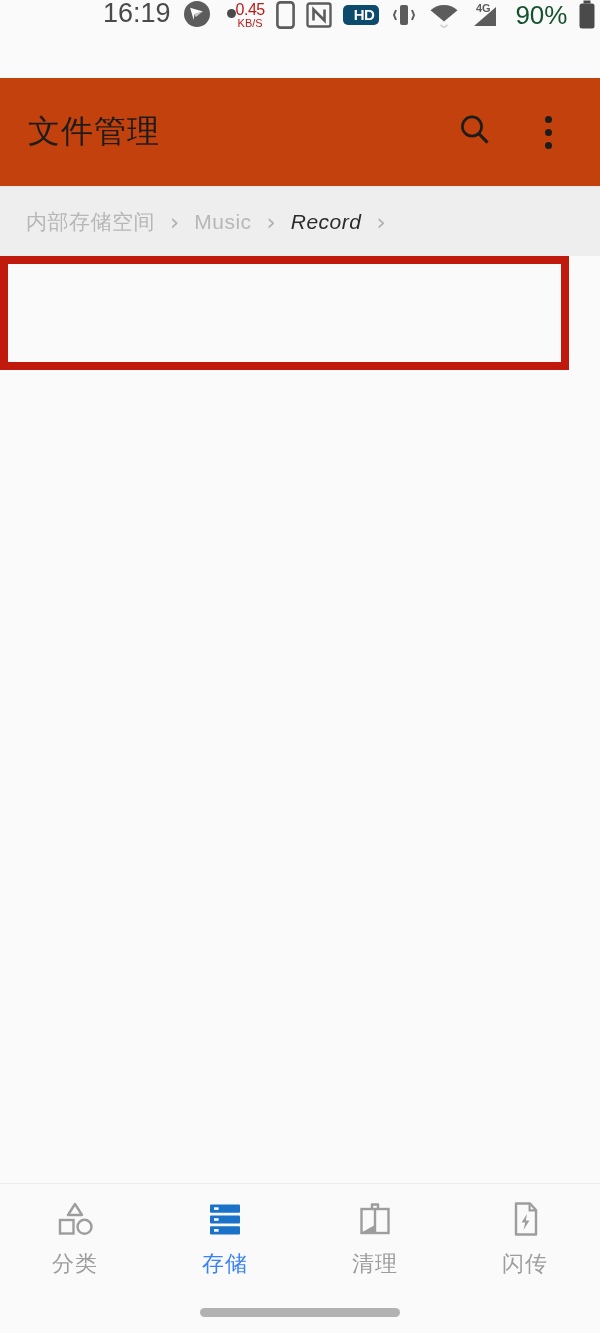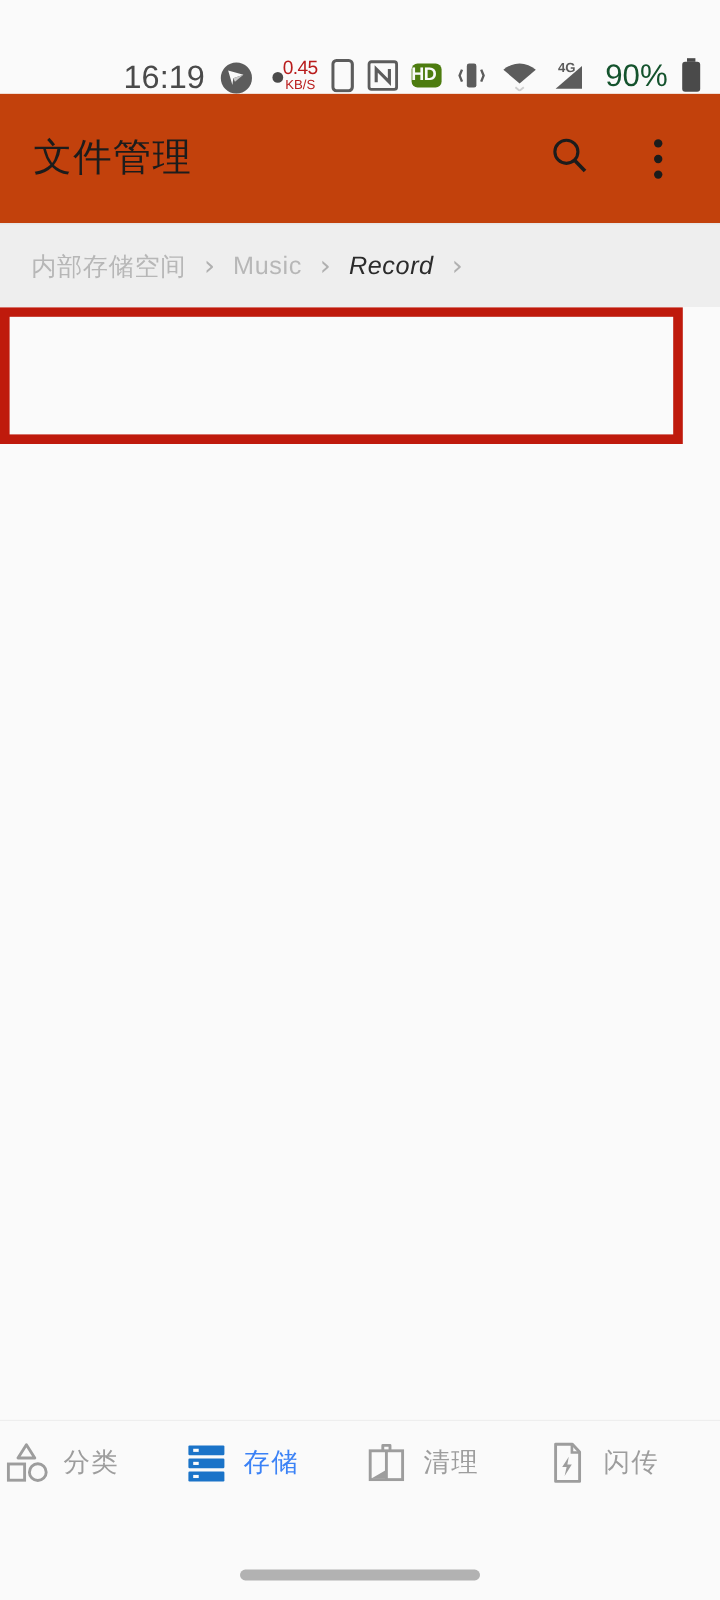--- a/index.html
+++ b/index.html
@@ -24,21 +24,21 @@
     background: #fafafa;
     display: flex;
     flex-direction: column;
   }
 
   
   .status-bar {
     height: 78px;
     flex: 0 0 78px;
     display: flex;
-    align-items: flex-end;
+    align-items: flex-start;
     padding: 0 20px 0 0;
     background: #fafafa;
     position: relative;
   }
 
   .status-left {
     display: flex;
     align-items: center;
     gap: 13px;
     margin-left: 103px;
@@ -82,26 +82,26 @@
     align-items: center;
     line-height: 1;
     color: #b91c1c;
   }
   .net-speed .v { font-size: 16px; letter-spacing: -0.5px; }
   .net-speed .u { font-size: 11px; margin-top: 0; }
 
   .ic { display: block; }
 
   .hd-badge {
-    background: #4d7c0f;
+    background: #0c4a6e;
     color: #fafafa;
     font-size: 15px;
     font-weight: bold;
     border-radius: 5px;
-    padding: 1px 5px 2px 0;
+    padding: 1px 5px 2px 11px;
     line-height: 1.15;
     letter-spacing: -0.5px;
   }
 
   .batt-pct {
     font-size: 26px;
     color: #14532d;
     line-height: 1;
     margin-left: 2px;
   }
@@ -254,21 +254,21 @@
     border-top: 1px solid #ececec;
     background: #fafafa;
     display: flex;
     align-items: flex-start;
     padding-top: 14px;
   }
 
   .nav-item {
     flex: 1 1 0;
     display: flex;
-    flex-direction: row;
+    flex-direction: column;
     align-items: center;
     gap: 9px;
     cursor: pointer;
   }
 
   .nav-ico {
     height: 42px;
     display: flex;
     align-items: center;
     justify-content: center;

